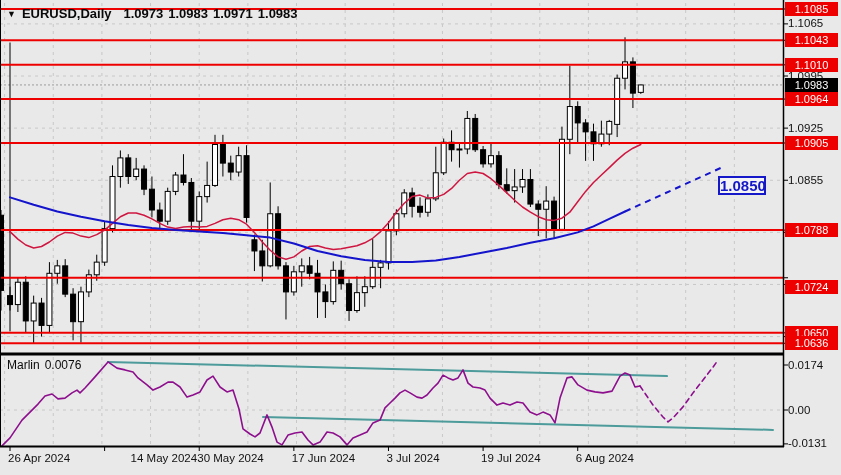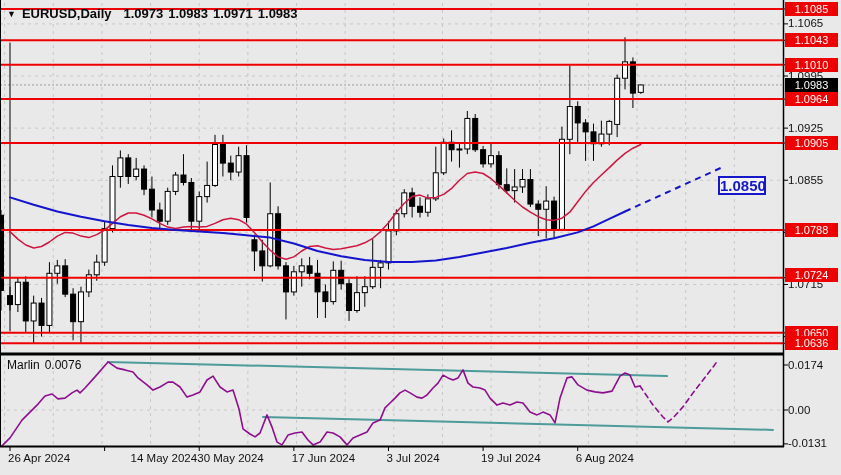--- a/index.html
+++ b/index.html
@@ -460,21 +460,21 @@
       <div class="tickl" style="top: 173.735px;">1.0855</div>
       <div class="tickl" style="top: 225.85px;">1.0785</div>
       <div class="tickl" style="top: 277.965px;">1.0715</div>
       <div class="tickl" style="top: 330.08px;">1.0645</div>
       <div class="badge" style="top: 2px;">1.1085</div>
       <div class="badge" style="top: 33.269px;">1.1043</div>
       <div class="badge" style="top: 57.8375px;">1.1010</div>
       <div class="badge" style="top: 92.0845px;">1.0964</div>
       <div class="badge" style="top: 136.01px;">1.0905</div>
       <div class="badge" style="top: 223.117px;">1.0788</div>
-      <div class="badge" style="top: 268px;">1.0724</div>
+      <div class="badge" style="top: 280px;">1.0724</div>
       <div class="badge" style="top: 325.858px;">1.0650</div>
       <div class="badge" style="top: 336.28px; text-align: center;">1.0636</div>
       <div class="badge" style="top: 77.939px; background: rgb(0, 0, 0);">1.0983</div>
       <div class="indl" style="top: 358.504px;">0.0174</div>
       <div class="indl" style="top: 403.5px;">0.00</div>
       <div class="indl" style="top: 437.377px;">-0.0131</div>
       <div class="dlabel" style="left: 8px;">26 Apr 2024</div>
       <div class="dlabel" style="left: 102.62px; margin-left: 28px;">14 May 2024</div>
       <div class="dlabel" style="left: 197.24px;">30 May 2024</div>
       <div class="dlabel" style="left: 291.86px;">17 Jun 2024</div>

